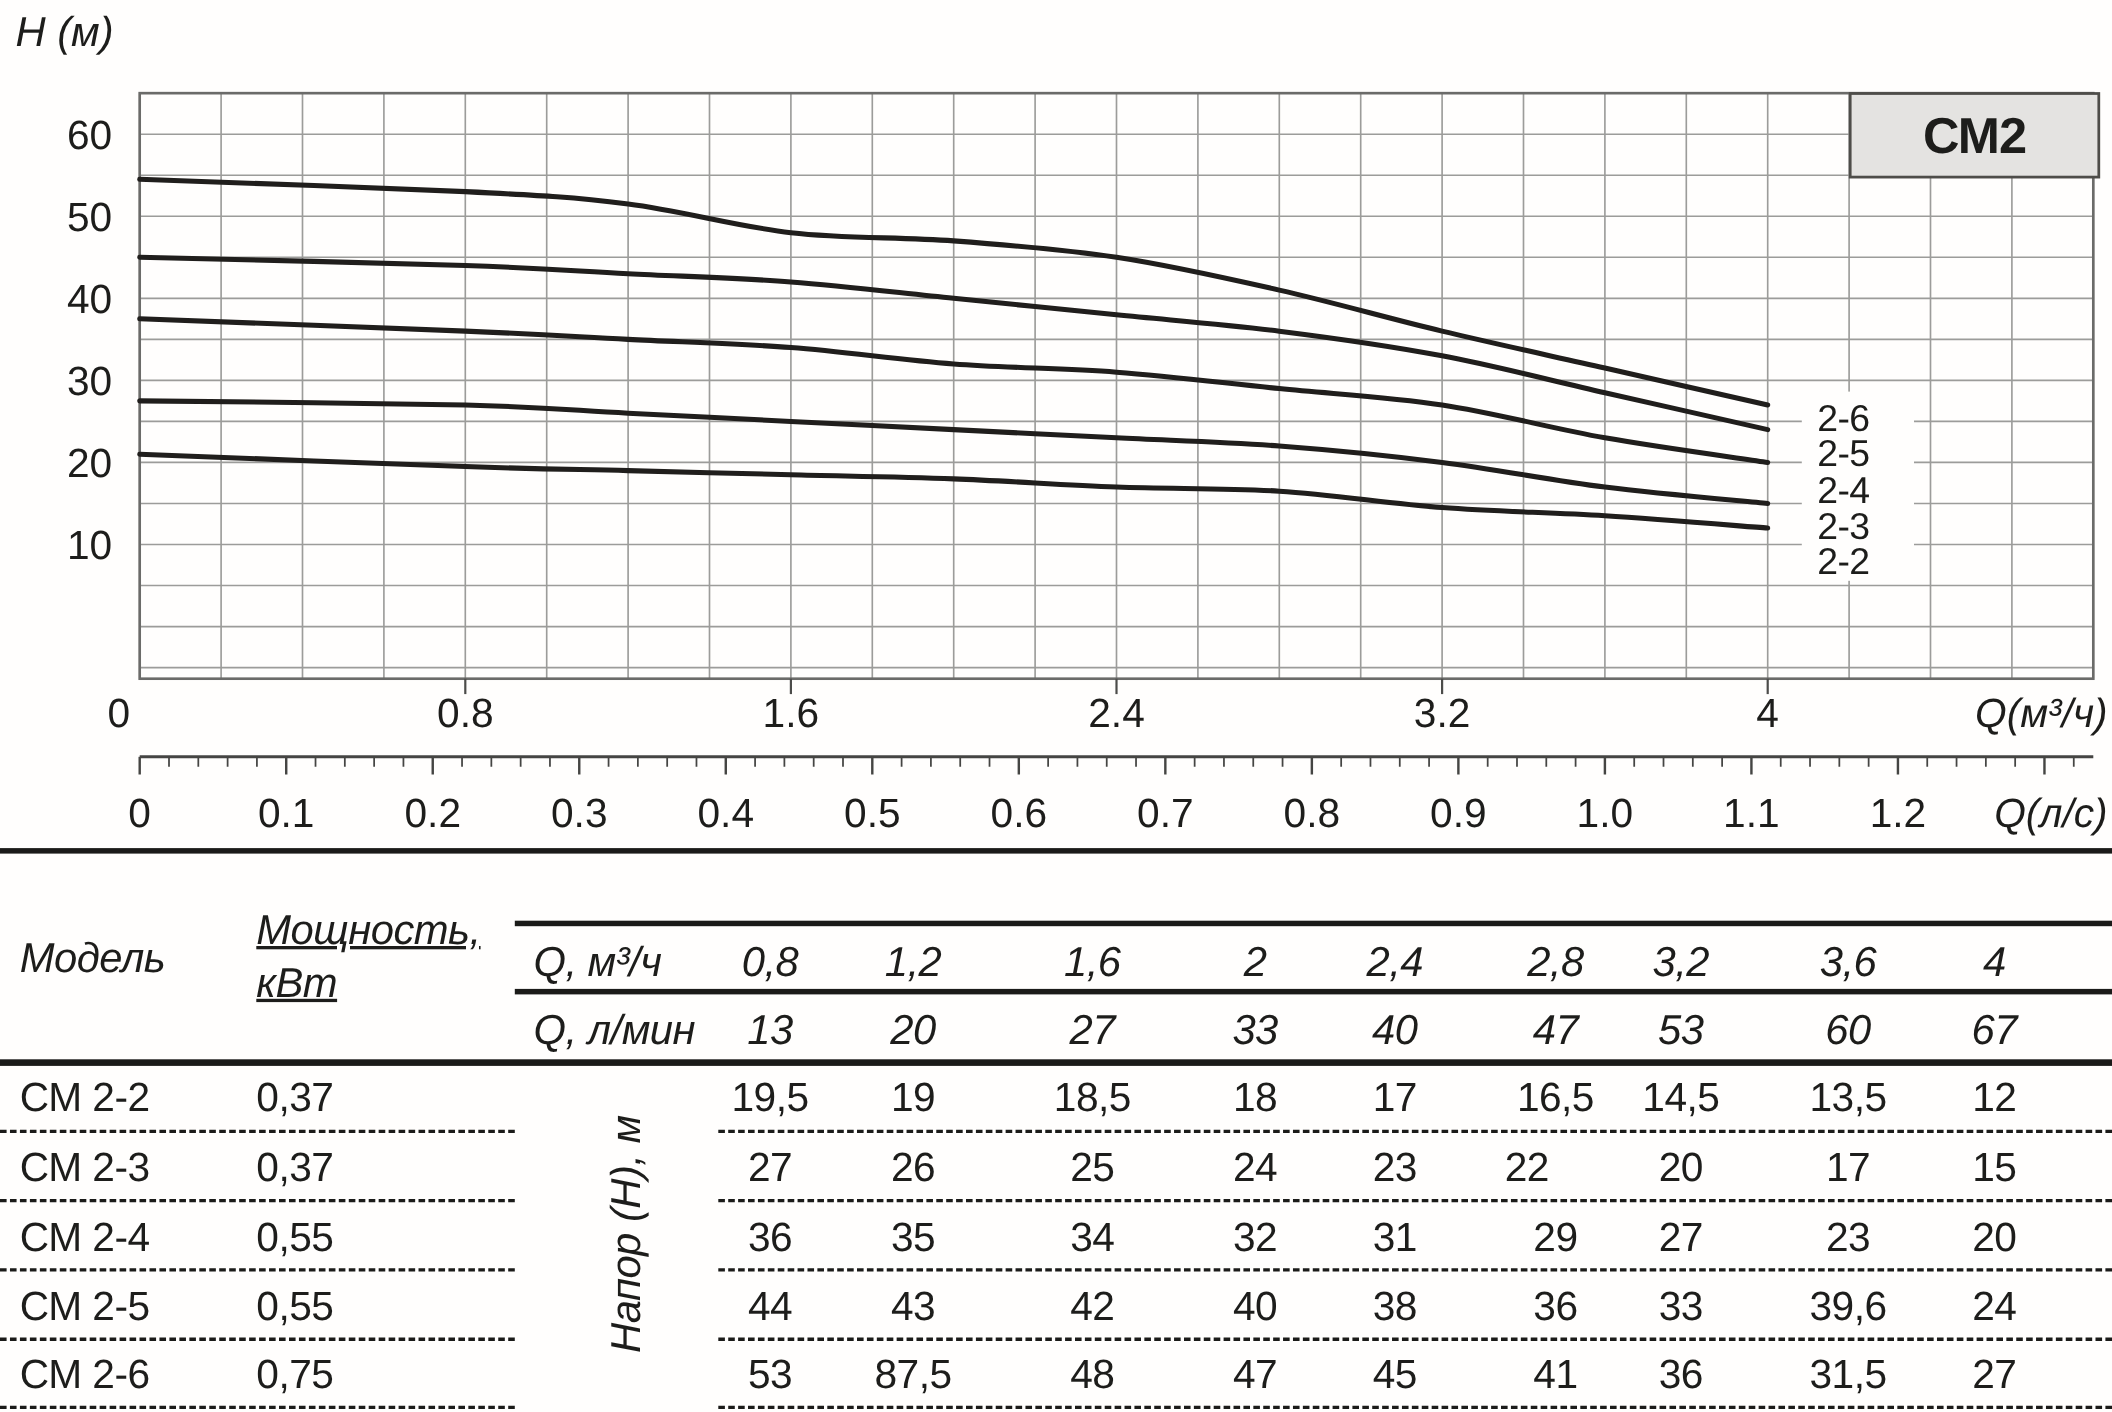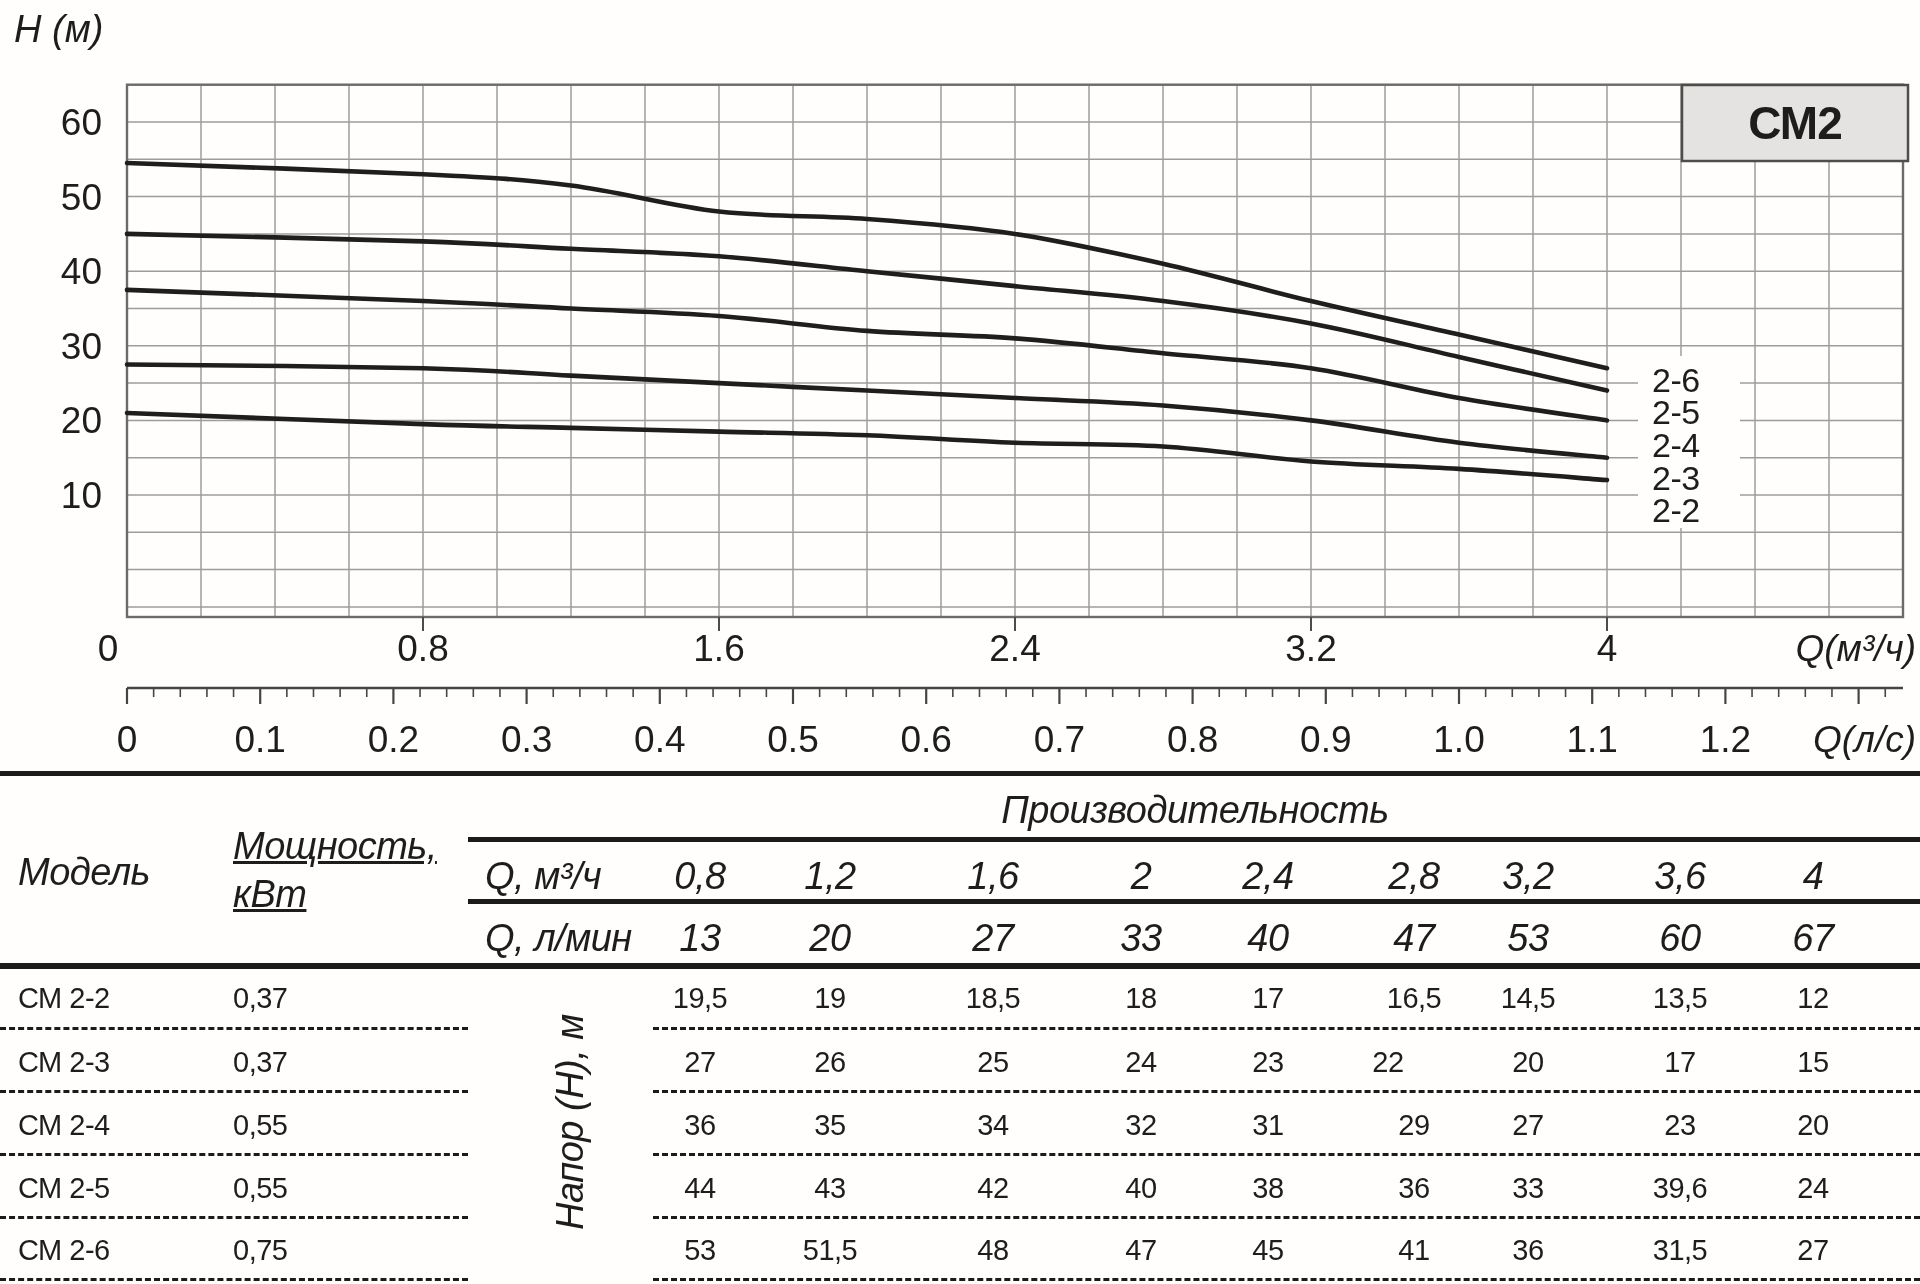--- a/index.html
+++ b/index.html
@@ -5,21 +5,21 @@
   html,body{margin:0;padding:0;background:#ffffff;}
   .screen{
     position:relative;width:1920px;height:1284px;overflow:hidden;
     background:#fffefd;color:#1d1d1b;
     font-family:"Liberation Sans","DejaVu Sans",sans-serif;
   }
   svg text{font-family:"Liberation Sans","DejaVu Sans",sans-serif;fill:#1d1d1b;}
   .abs{position:absolute;white-space:nowrap;}
   .cell{position:absolute;transform:translate(-50%,-50%);white-space:nowrap;}
   .lcell{position:absolute;transform:translateY(-50%);white-space:nowrap;}
-  .num{font-size:29px;letter-spacing:-0.5px;}
+  .num{font-size:37px;letter-spacing:-0.5px;}
   .hnum{font-size:38px;font-style:italic;letter-spacing:-0.5px;}
   .hlabel{font-size:38px;font-style:italic;letter-spacing:-0.5px;}
   .rule{position:absolute;background:#1b1b19;}
   .dash{position:absolute;height:0;border-top:3px dashed #1b1b19;}
   .rot{position:absolute;transform:translate(-50%,-50%) rotate(-90deg);transform-origin:center center;}
 </style>
 </head>
 <body>
 
 <div class="screen">
@@ -184,21 +184,20 @@
       <text x="1725.4000000000005" y="752" text-anchor="middle" font-size="37">1.2</text>
       <text x="1916" y="752" text-anchor="end" font-size="37" font-style="italic">Q(л/с)</text>
     </svg>
   <div id="tableLayer" style="position:absolute;left:0;top:0;width:1920px;height:1284px;">
       <div class="rule" style="left: 0px; top: 771px; width: 1920px; height: 4.5px;"></div>
       <div class="rule" style="left: 468px; top: 837px; width: 1452px; height: 4.5px;"></div>
       <div class="rule" style="left: 468px; top: 899px; width: 1452px; height: 4.5px;"></div>
       <div class="rule" style="left: 0px; top: 963px; width: 1920px; height: 5.5px;"></div>
       <div class="lcell hlabel" style="left: 18px; top: 872px;">Модель</div>
       <div class="abs hlabel" style="left: 233px; top: 822px; line-height: 48px; text-decoration: underline;">Мощность,<br>кВт</div>
-      <div class="cell hlabel" style="left: 1195px; top: 810px;">Производительность</div>
       <div class="lcell hlabel" style="left: 485px; top: 876px;">Q, м³/ч</div>
       <div class="cell hnum" style="left: 700px; top: 876px;">0,8</div>
       <div class="cell hnum" style="left: 830px; top: 876px;">1,2</div>
       <div class="cell hnum" style="left: 993px; top: 876px;">1,6</div>
       <div class="cell hnum" style="left: 1141px; top: 876px;">2</div>
       <div class="cell hnum" style="left: 1268px; top: 876px;">2,4</div>
       <div class="cell hnum" style="left: 1414px; top: 876px;">2,8</div>
       <div class="cell hnum" style="left: 1528px; top: 876px;">3,2</div>
       <div class="cell hnum" style="left: 1680px; top: 876px;">3,6</div>
       <div class="cell hnum" style="left: 1813px; top: 876px;">4</div>
@@ -260,21 +259,21 @@
       <div class="cell num" style="left: 1268px; top: 1188px;">38</div>
       <div class="cell num" style="left: 1414px; top: 1188px;">36</div>
       <div class="cell num" style="left: 1528px; top: 1188px;">33</div>
       <div class="cell num" style="left: 1680px; top: 1188px;">39,6</div>
       <div class="cell num" style="left: 1813px; top: 1188px;">24</div>
       <div class="dash" style="left: 0px; top: 1216px; width: 468px;"></div>
       <div class="dash" style="left: 653px; top: 1216px; width: 1267px;"></div>
       <div class="lcell num" style="left: 18px; top: 1250px;">СМ 2-6</div>
       <div class="lcell num" style="left: 233px; top: 1250px;">0,75</div>
       <div class="cell num" style="left: 700px; top: 1250px;">53</div>
-      <div class="cell num" style="left: 830px; top: 1250px;">51,5</div>
+      <div class="cell num" style="left: 830px; top: 1250px;">87,5</div>
       <div class="cell num" style="left: 993px; top: 1250px;">48</div>
       <div class="cell num" style="left: 1141px; top: 1250px;">47</div>
       <div class="cell num" style="left: 1268px; top: 1250px;">45</div>
       <div class="cell num" style="left: 1414px; top: 1250px;">41</div>
       <div class="cell num" style="left: 1528px; top: 1250px;">36</div>
       <div class="cell num" style="left: 1680px; top: 1250px;">31,5</div>
       <div class="cell num" style="left: 1813px; top: 1250px;">27</div>
       <div class="dash" style="left: 0px; top: 1278px; width: 468px;"></div>
       <div class="dash" style="left: 653px; top: 1278px; width: 1267px;"></div>
       <div class="rot hlabel" style="left: 570px; top: 1122px;">Напор (Н), м</div>

